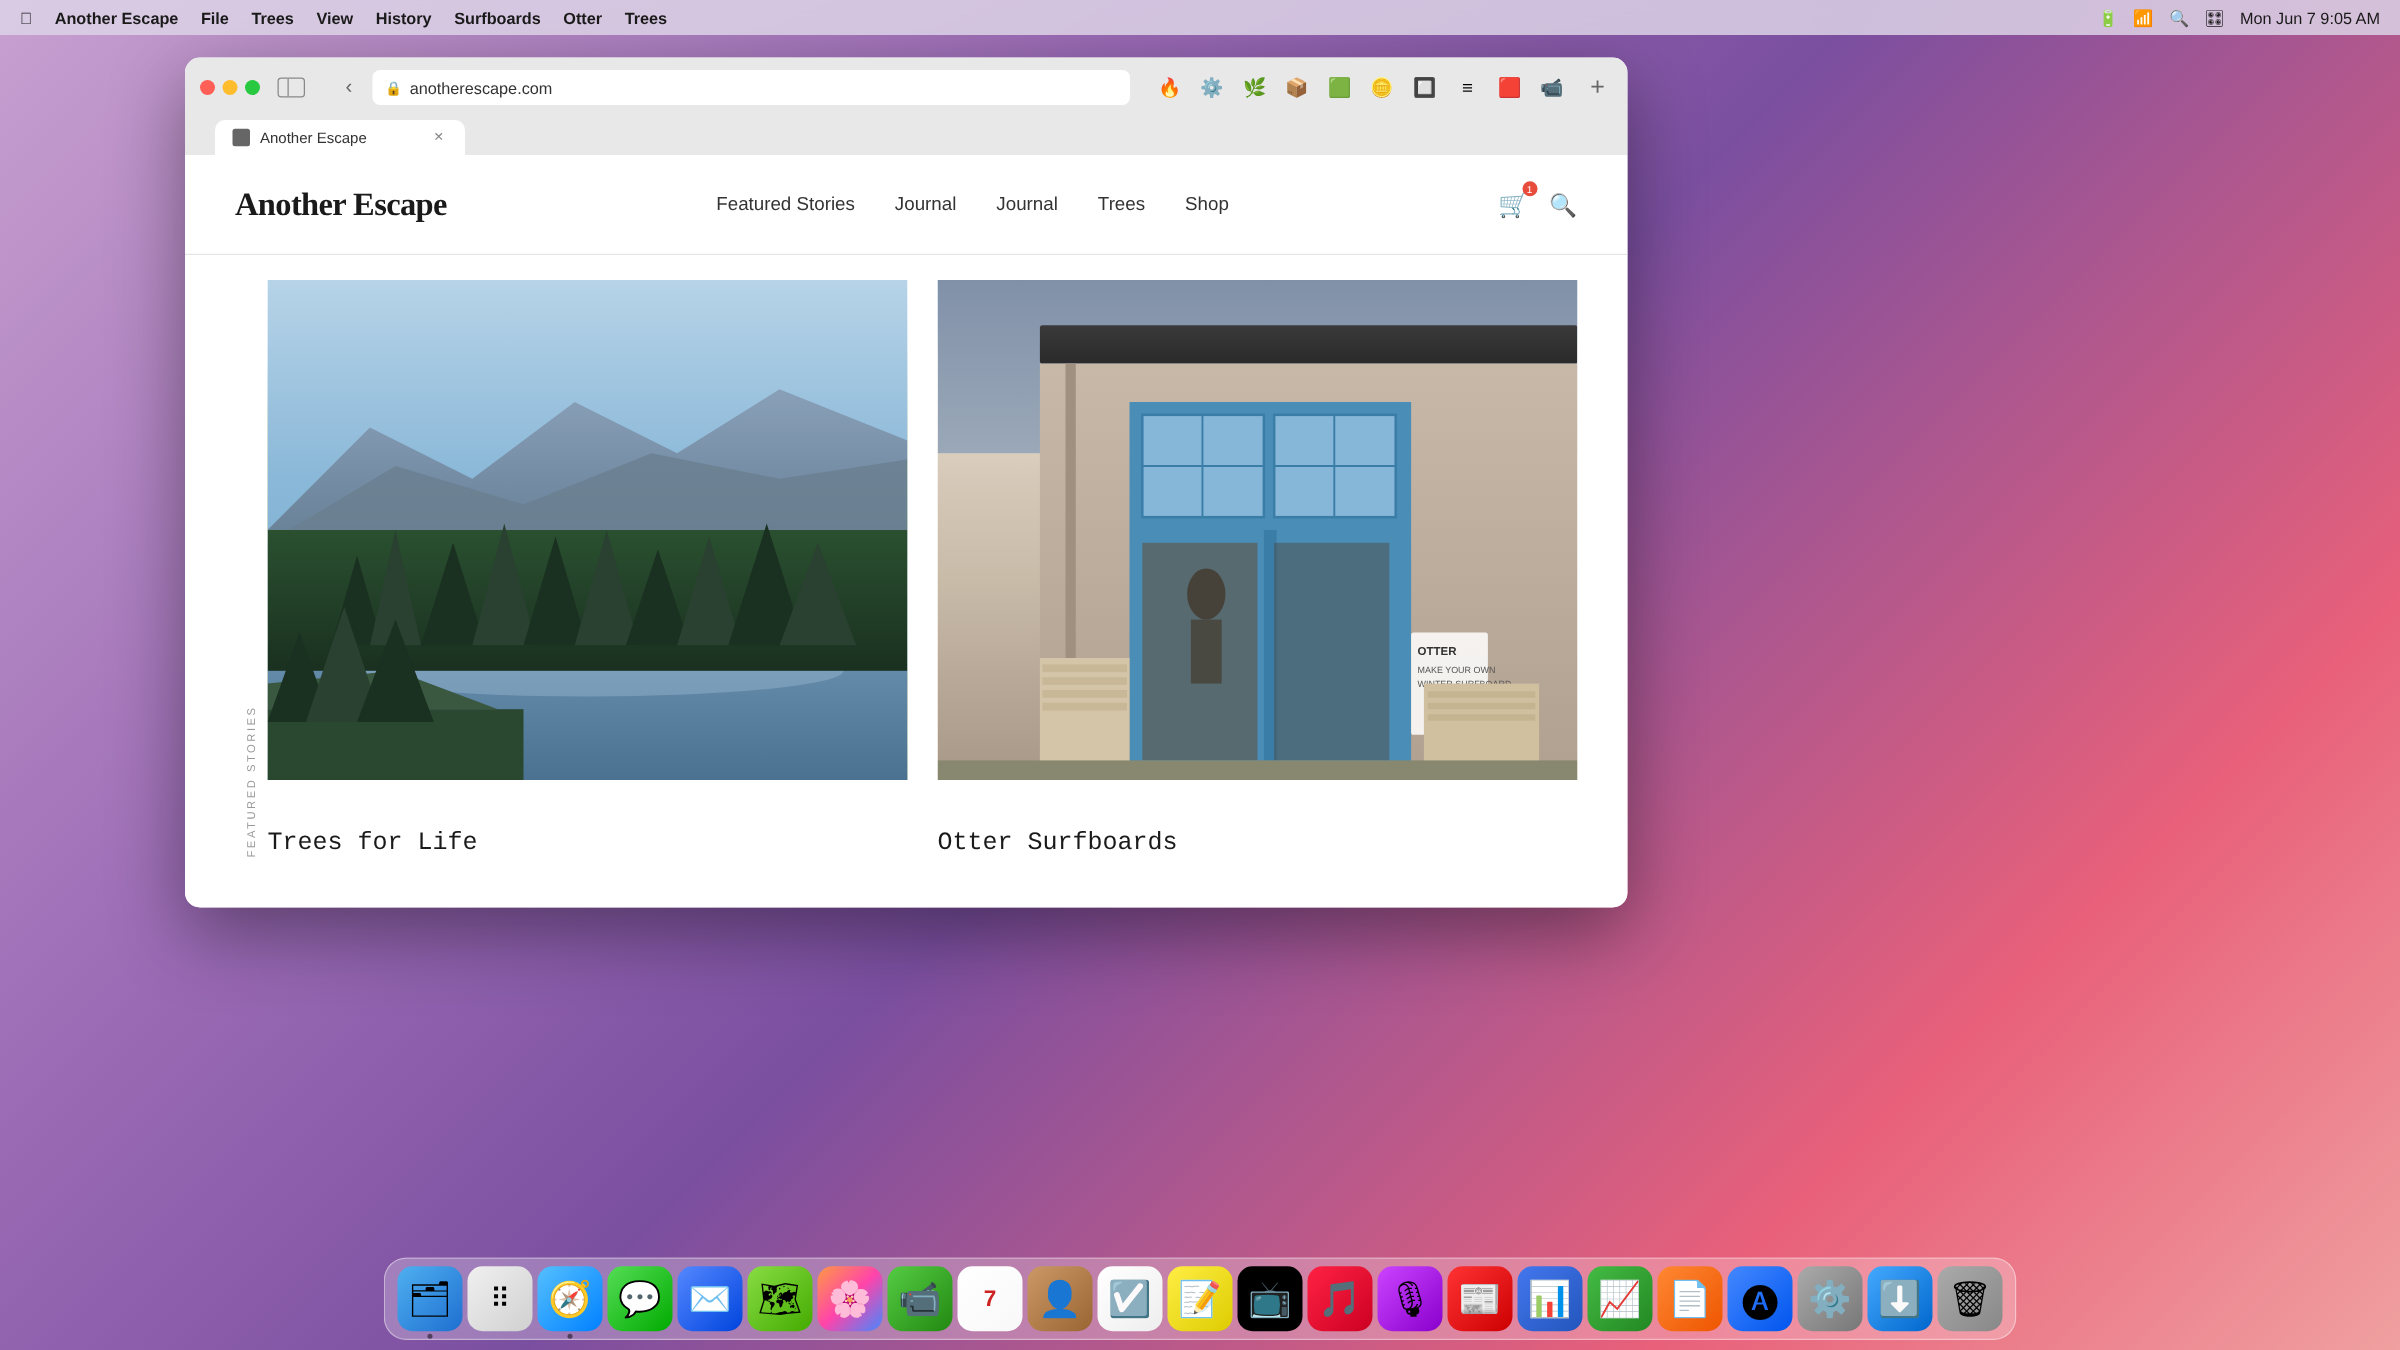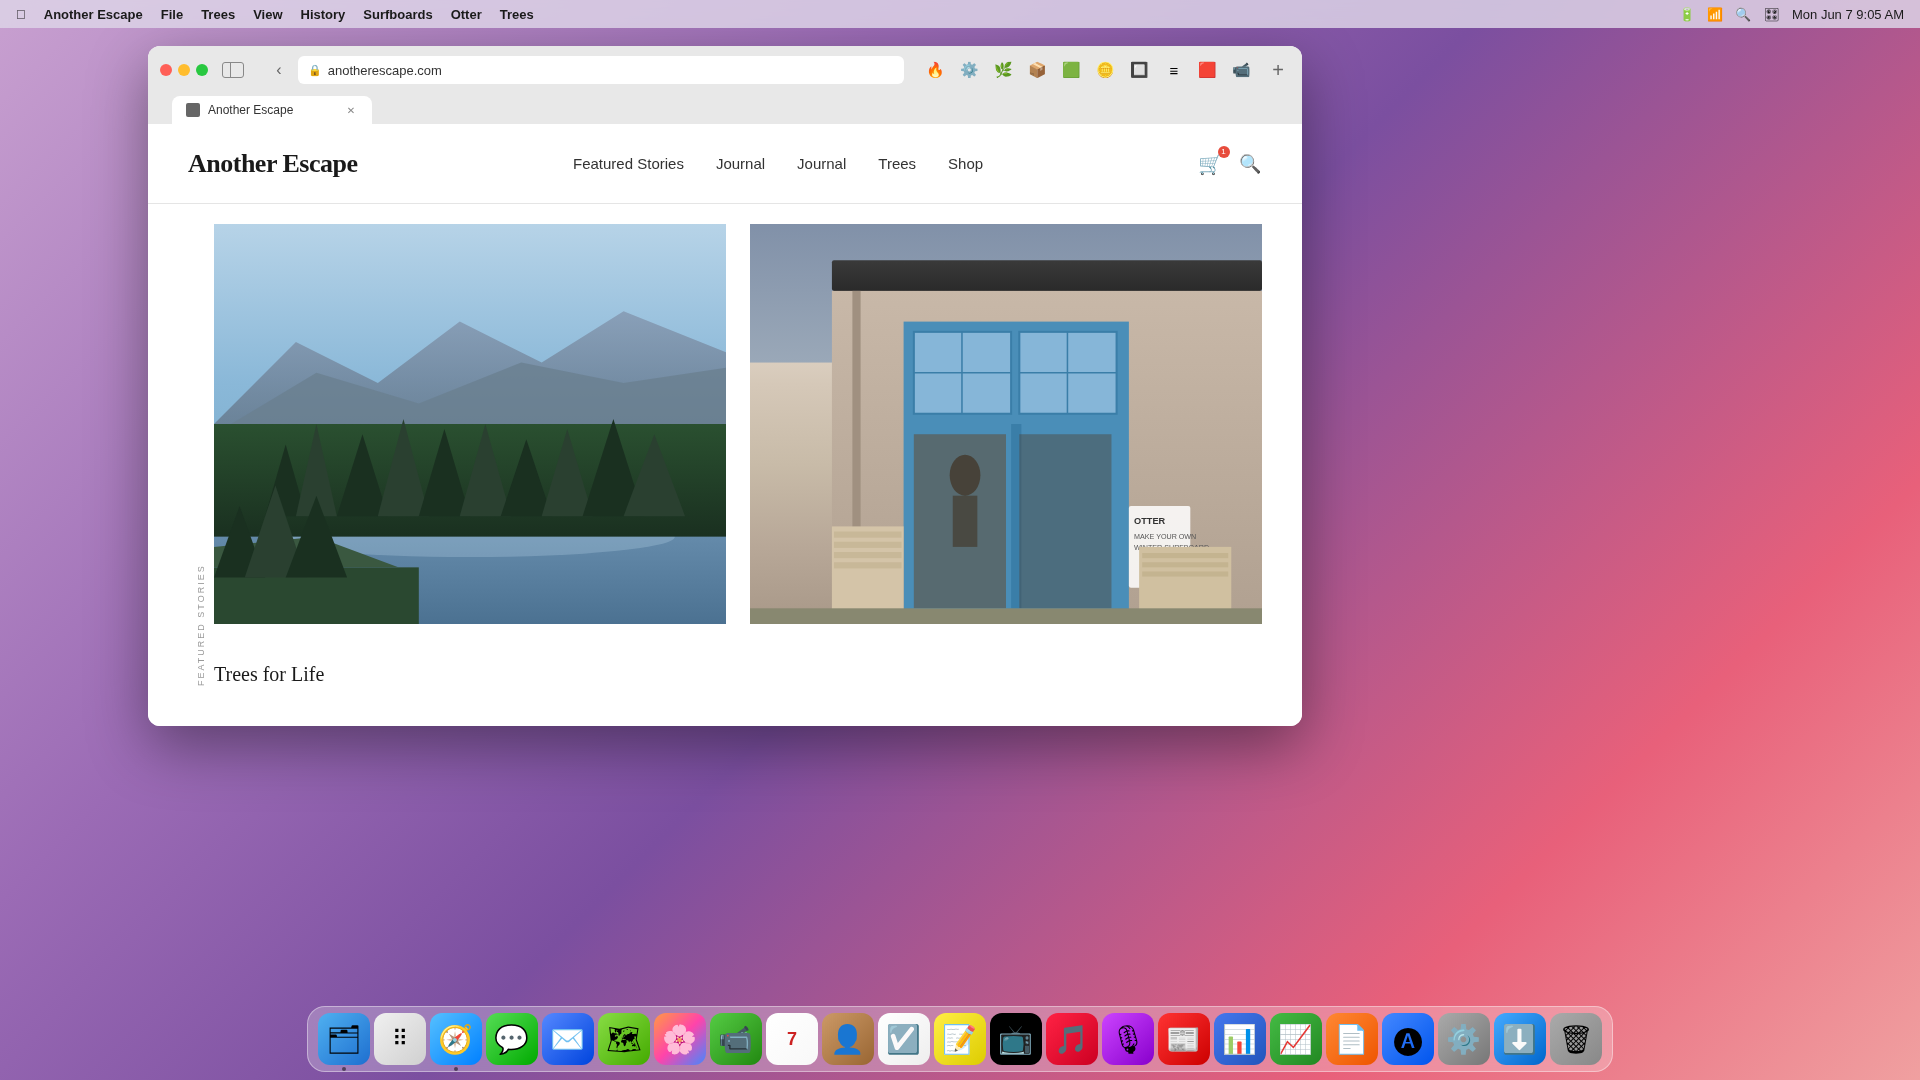--- a/index.html
+++ b/index.html
@@ -358,21 +358,21 @@
       );
       position: relative;
       overflow: hidden;
     }
 
     .story-title {
       margin-top: 16px;
       font-size: 20px;
       font-weight: 500;
       color: #1a1a1a;
-      font-family: Liberation Serif, serif;
+      font-family: Liberation Mono, monospace;
     }
 
     
     .dock {
       position: absolute;
       bottom: 8px;
       left: 50%;
       transform: translateX(-50%);
       display: flex;
       align-items: flex-end;
@@ -652,20 +652,21 @@
                   <rect x="380" y="320" width="90" height="80" fill="#d0c0a0"></rect>
                   <rect x="383" y="326" width="84" height="5" fill="#c4b490"></rect>
                   <rect x="383" y="335" width="84" height="5" fill="#c4b490"></rect>
                   <rect x="383" y="344" width="84" height="5" fill="#c4b490"></rect>
 
                   <rect x="0" y="380" width="500" height="20" fill="#888870"></rect>
                 </svg>
               </div>
 
             </div>
+            <h2 class="story-title">Otter Surfboards</h2>
           </div>
 
         </div>
       </div>
     </div>
   </div>
 </div>
 
 <div class="dock">
   <div class="dock-item dock-finder">

